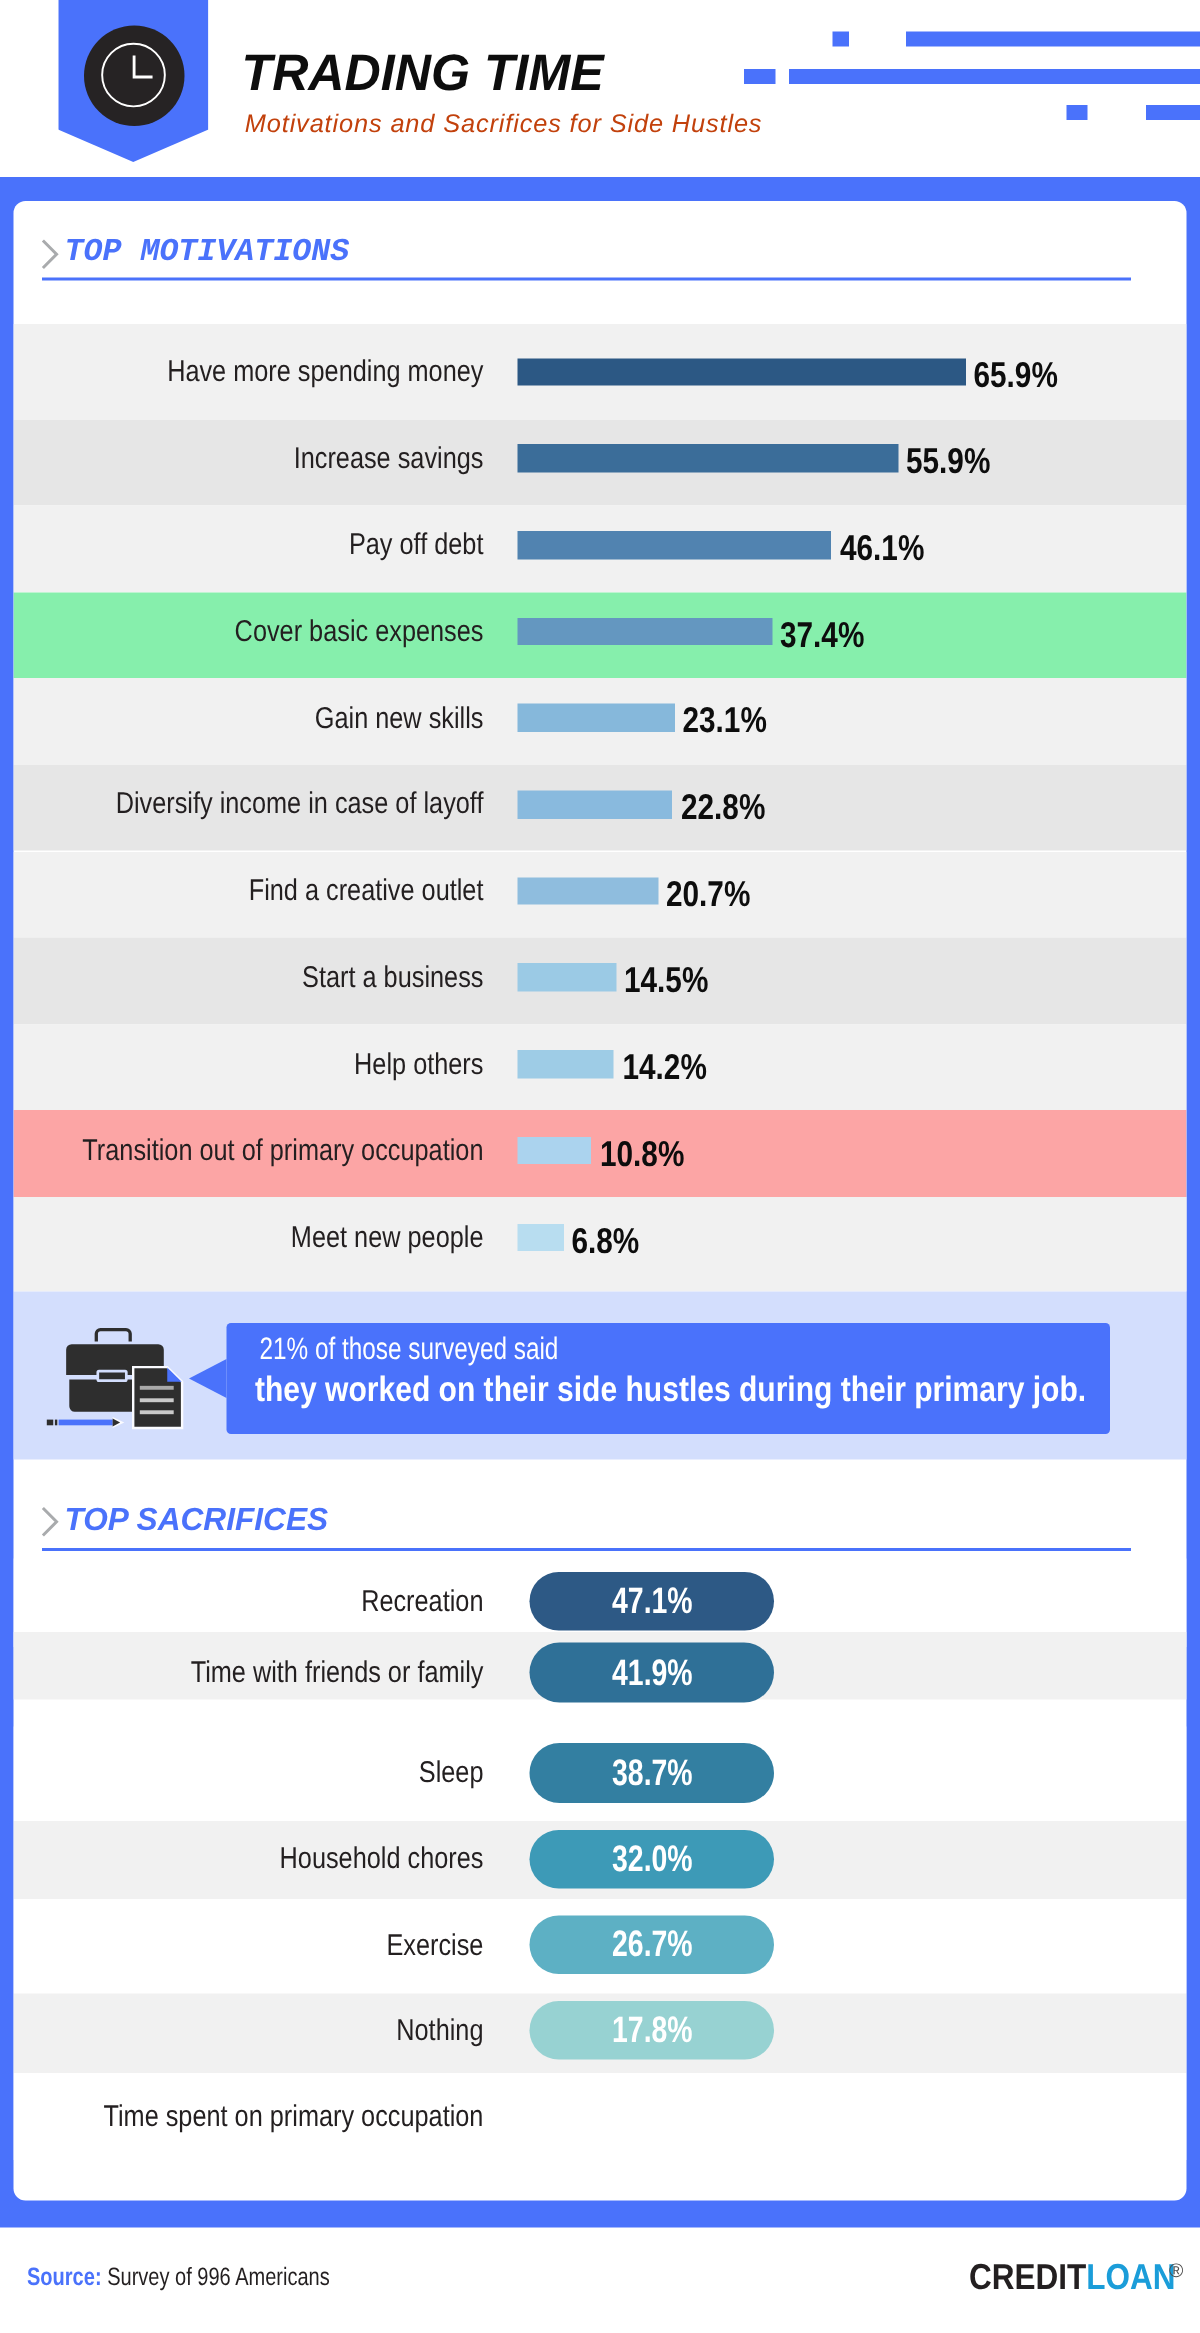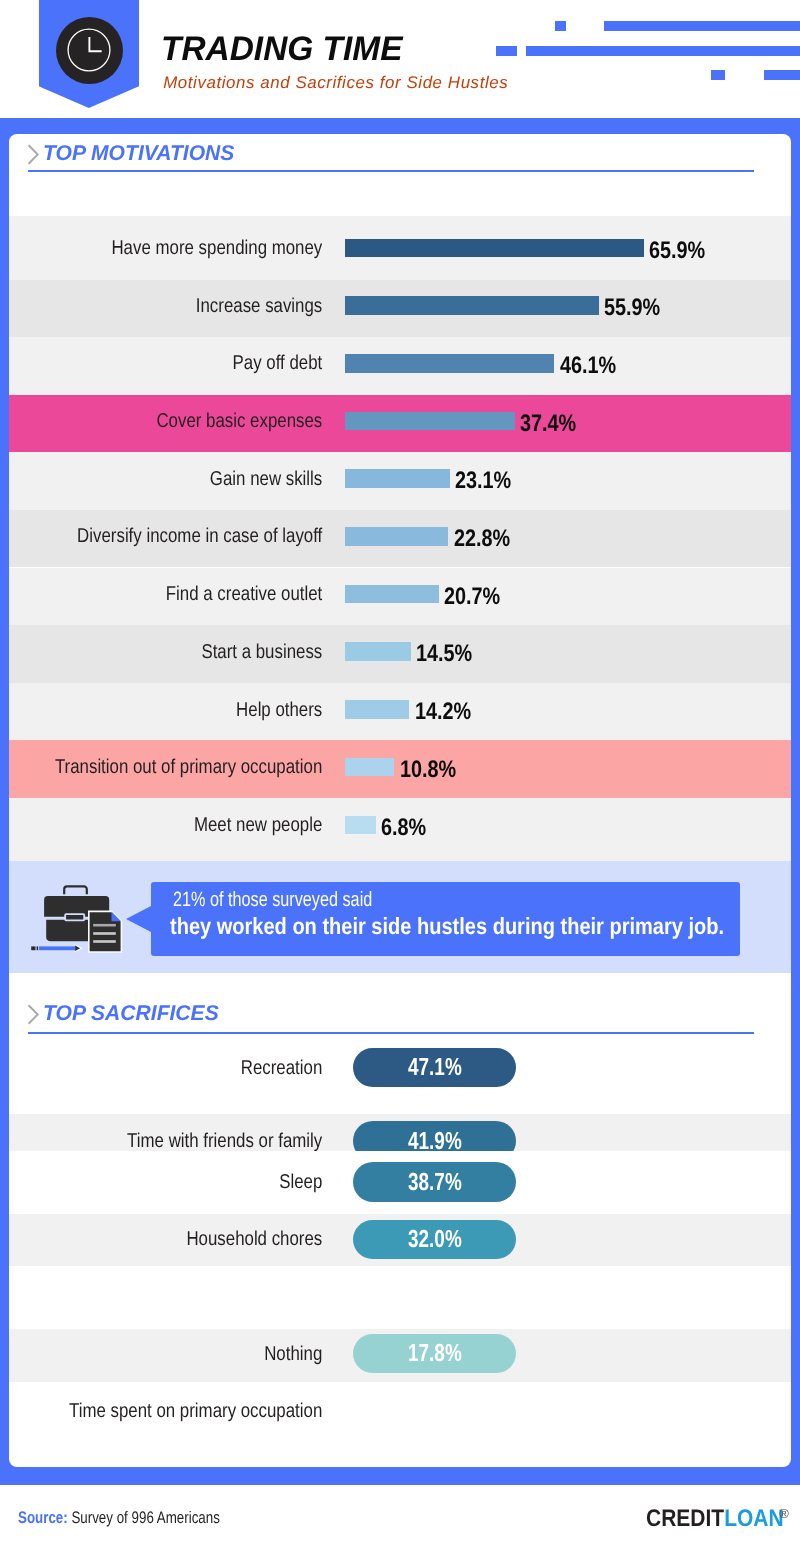--- a/index.html
+++ b/index.html
@@ -81,21 +81,21 @@
     <div class="deco" style="left:555.2px;top:20.8px;width:10.8px;height:10.2px;"></div>
     <div class="deco" style="left:604.3px;top:20.8px;width:195.7px;height:10.2px;"></div>
     <div class="deco" style="left:496.3px;top:46.0px;width:20.7px;height:9.8px;"></div>
     <div class="deco" style="left:526.3px;top:46.0px;width:273.7px;height:9.8px;"></div>
     <div class="deco" style="left:711.0px;top:69.8px;width:13.8px;height:10.0px;"></div>
     <div class="deco" style="left:764.0px;top:69.8px;width:36.0px;height:10.0px;"></div>
   </div>
 
   <div class="card">
     <div class="card-inner">
-      <div class="section-head" style="top:10px;left:18.0px;">
+      <div class="section-head" style="top:25px;left:18.0px;font-family:Liberation Mono, monospace;">
         <svg class="sec-chevron" viewBox="0 0 13 21">
           <path d="M1.6 1.3 L10.7 10.5 L1.6 19.7" fill="none" stroke="#a9abad" stroke-width="2.0" stroke-linecap="butt" stroke-linejoin="miter"></path>
         </svg>
         <div class="sec-title" style="top:-1.6px;">TOP MOTIVATIONS</div>
         <div class="sec-rule" style="top:25.6px;left:1px;"></div>
       </div>
       <div class="rows" style="top:82.0px;height:645.0px;">
         <div class="row" style="top:0.00px;height:63.50px;background:#f1f1f1;">
           <div class="rlabel" style="left:0px;width:313.3px;top:21.00px;"><span>Have more spending money</span></div>
           <div class="rbar" style="left:336.0px;top:22.60px;width:298.9px;height:18.6px;background:#2c5884;"></div>
@@ -104,21 +104,21 @@
         <div class="row" style="top:63.50px;height:57.60px;background:#e6e6e6;">
           <div class="rlabel" style="left:0px;width:313.3px;top:15.20px;"><span>Increase savings</span></div>
           <div class="rbar" style="left:336.0px;top:16.80px;width:253.5px;height:18.6px;background:#3b6d99;"></div>
           <div class="rval" style="left:595.0px;top:14.80px;">55.9%</div>
         </div>
         <div class="row" style="top:121.10px;height:57.60px;background:#f1f1f1;">
           <div class="rlabel" style="left:0px;width:313.3px;top:15.30px;"><span>Pay off debt</span></div>
           <div class="rbar" style="left:336.0px;top:16.90px;width:209.1px;height:18.6px;background:#5183b0;"></div>
           <div class="rval" style="left:550.6px;top:14.90px;">46.1%</div>
         </div>
-        <div class="row" style="top:178.70px;height:57.60px;background:#ec4899;">
+        <div class="row" style="top:178.70px;height:57.60px;background:#86efac;">
           <div class="rlabel" style="left:0px;width:313.3px;top:15.40px;"><span>Cover basic expenses</span></div>
           <div class="rbar" style="left:336.0px;top:17.00px;width:169.6px;height:18.6px;background:#6497c0;"></div>
           <div class="rval" style="left:511.1px;top:15.00px;">37.4%</div>
         </div>
         <div class="row" style="top:236.30px;height:57.60px;background:#f1f1f1;">
           <div class="rlabel" style="left:0px;width:313.3px;top:15.50px;"><span>Gain new skills</span></div>
           <div class="rbar" style="left:336.0px;top:17.10px;width:104.8px;height:18.6px;background:#86b8db;"></div>
           <div class="rval" style="left:446.3px;top:15.10px;">23.1%</div>
         </div>
         <div class="row" style="top:293.90px;height:57.60px;background:#e6e6e6;">
@@ -182,38 +182,44 @@
         <div class="sec-title" style="top:-1.6px;">TOP SACRIFICES</div>
         <div class="sec-rule" style="top:28.0px;left:1px;"></div>
       </div>
       <div class="rows" style="top:905.0px;height:401.5px;">
         <div class="row" style="top:0.00px;height:58.80px;background:#ffffff;">
           <div class="rlabel" style="left:0px;width:313.3px;top:17.80px;"><span>Recreation</span></div>
           <div class="pill" style="left:344.0px;top:9.00px;width:162.8px;height:39.4px;background:#2d5985;">
             <div class="pilltxt" style="top:6.20px;color:#ffffff;"><span>47.1%</span></div>
           </div>
         </div>
-        <div class="row" style="top:75px;height:45px;background:#f1f1f1;">
+        <div class="row" style="top:49px;height:45px;background:#f1f1f1;">
           <div class="rlabel" style="left:0px;width:313.3px;top:16.22px;"><span>Time with friends or family</span></div>
           <div class="pill" style="left:344.0px;top:7.42px;width:162.8px;height:39.4px;background:#2f7097;">
             <div class="pilltxt" style="top:6.20px;color:#ffffff;"><span>41.9%</span></div>
           </div>
         </div>
         <div class="row" style="top:111.90px;height:62.90px;background:#ffffff;">
           <div class="rlabel" style="left:0px;width:313.3px;top:20.34px;"><span>Sleep</span></div>
           <div class="pill" style="left:344.0px;top:11.54px;width:162.8px;height:39.4px;background:#337fa1;">
             <div class="pilltxt" style="top:6.20px;color:#ffffff;"><span>38.7%</span></div>
           </div>
         </div>
         <div class="row" style="top:174.80px;height:52.60px;background:#f1f1f1;">
           <div class="rlabel" style="left:0px;width:313.3px;top:14.66px;"><span>Household chores</span></div>
           <div class="pill" style="left:344.0px;top:5.86px;width:162.8px;height:39.4px;background:#3d9ab7;text-decoration:underline;">
             <div class="pilltxt" style="top:6.20px;color:#ffffff;"><span>32.0%</span></div>
           </div>
         </div>
+        <div class="row" style="top:227.40px;height:62.20px;background:#ffffff;">
+          <div class="rlabel" style="left:0px;width:313.3px;top:19.28px;"><span>Exercise</span></div>
+          <div class="pill" style="left:344.0px;top:10.48px;width:162.8px;height:39.4px;background:#5db0c4;">
+            <div class="pilltxt" style="top:6.20px;color:#ffffff;"><span>26.7%</span></div>
+          </div>
+        </div>
         <div class="row" style="top:289.60px;height:53.10px;background:#f1f1f1;">
           <div class="rlabel" style="left:0px;width:313.3px;top:14.30px;"><span>Nothing</span></div>
           <div class="pill" style="left:344.0px;top:5.50px;width:162.8px;height:39.4px;background:#97d2d2;">
             <div class="pilltxt" style="top:6.20px;color:#ffffff;"><span>17.8%</span></div>
           </div>
         </div>
         <div class="row" style="top:342.70px;height:58.80px;background:#ffffff;">
           <div class="rlabel" style="left:0px;width:313.3px;top:18.42px;"><span>Time spent on primary occupation</span></div>
         </div>
       </div>

